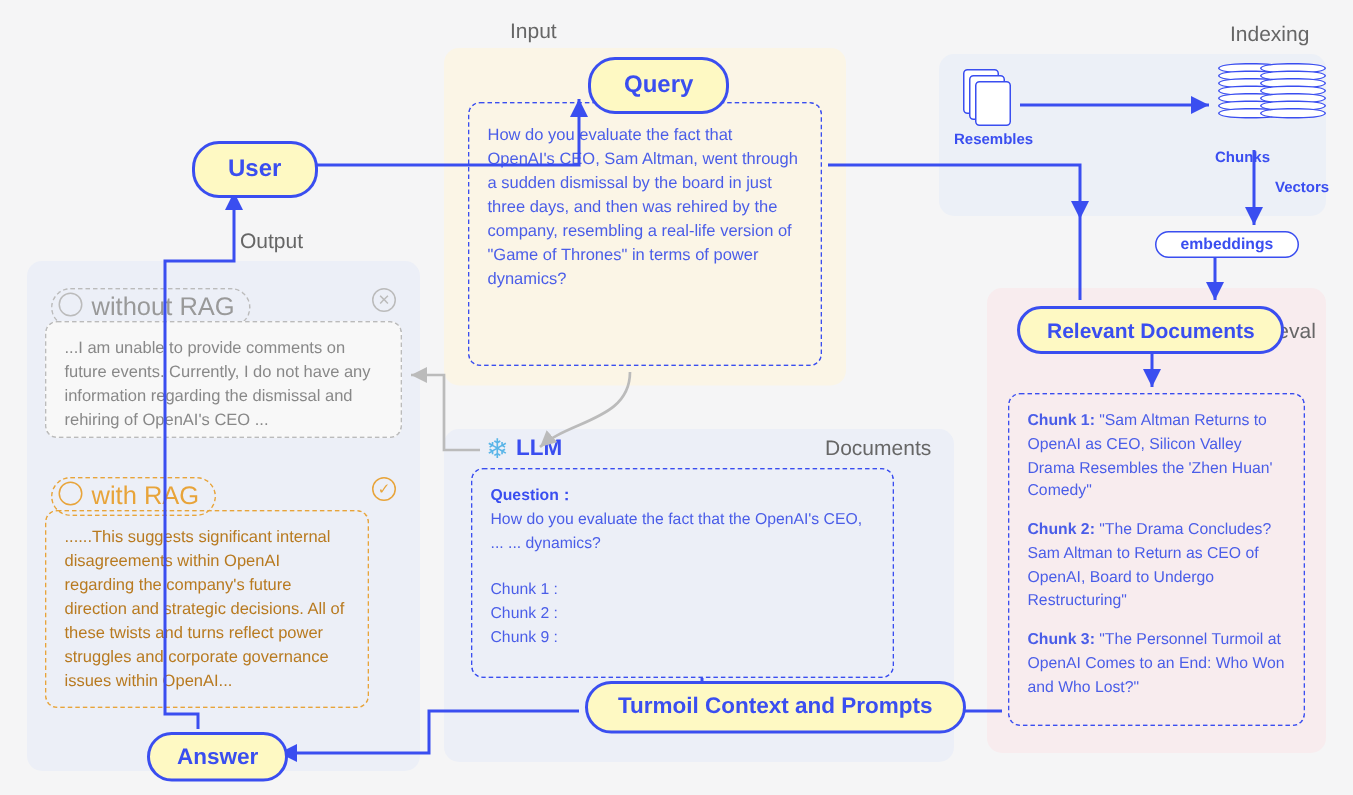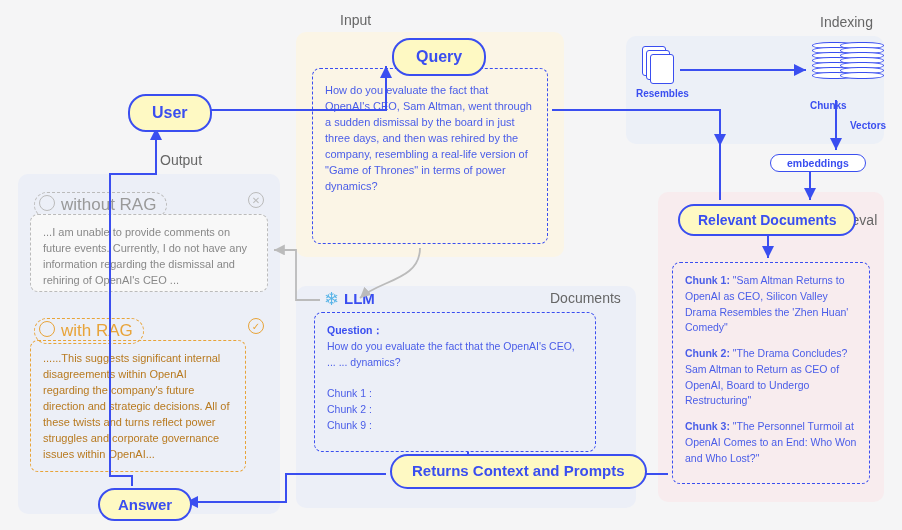--- a/index.html
+++ b/index.html
@@ -230,21 +230,21 @@
     <span>Chunk 1 :</span><br>
     <span>Chunk 2 :</span><br>
     <span>Chunk 9 :</span>
   </div>
 </div>
 
 <span class="snow" style="left:324px; top:288px;">❄</span>
 <div class="llm-label" style="left:344px; top:290px;">LLM</div>
 
 <div class="pill" style="left:390px; top:454px; text-align:center; line-height:1.25; padding:6px 20px;">
-  <span>Returns Context and Prompts</span>
+  <span>Turmoil Context and Prompts</span>
 </div>
 
 <div class="pill" style="left:98px; top:488px;">Answer</div>
 
 <div class="rag-tag" style="left:34px; top:192px; border-color:#bbb; color:#999;">
   <span class="face" style="border-color:#bbb;"></span>
   <span>without RAG</span>
 </div>
 <div class="check-circle" style="left:248px; top:192px; border-color:#bbb; color:#bbb;">✕</div>
 <div class="dashed-box grey" style="left:30px; top:214px; width:238px; height:78px;">

